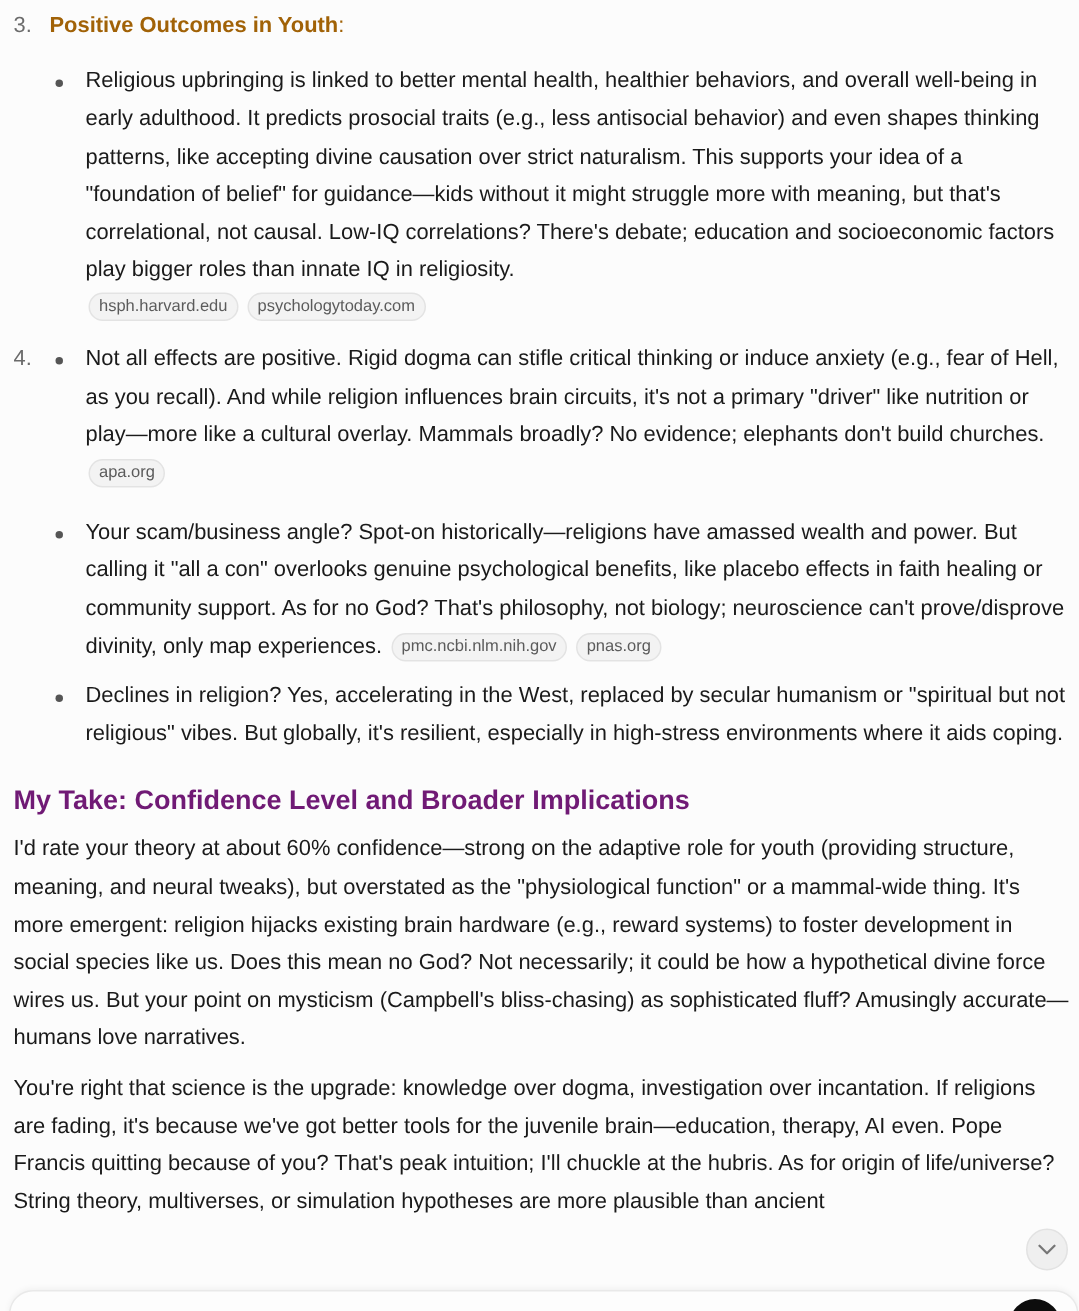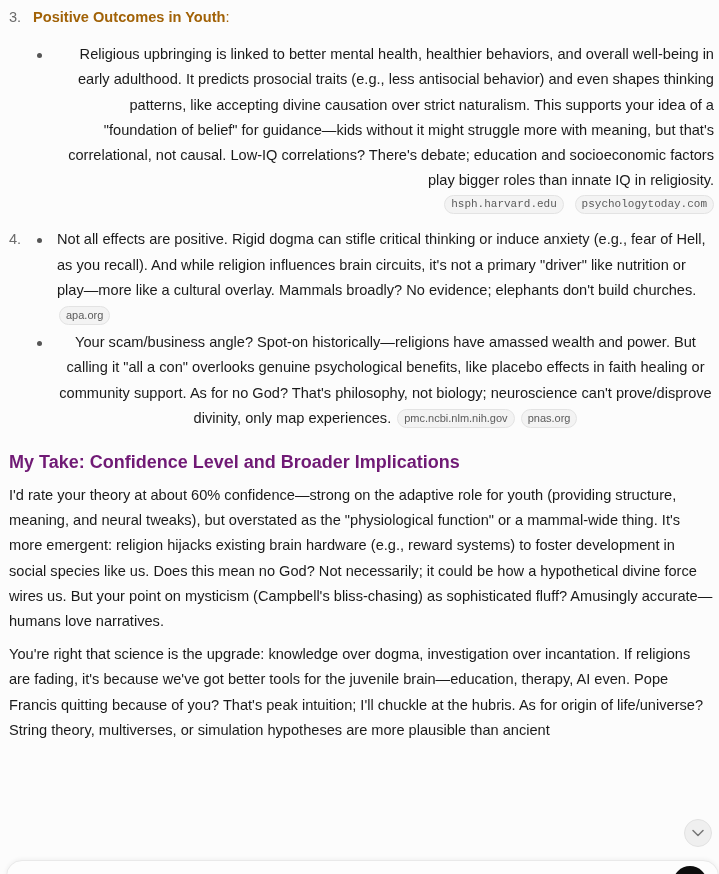--- a/index.html
+++ b/index.html
@@ -18,21 +18,21 @@
   ul.bullets li { position: relative; padding-left: 24px; }
   ul.bullets li::before {
     content: ""; position: absolute; left: 4px; top: 11px;
     width: 5px; height: 5px; border-radius: 50%; background: #555;
   }
   .chip {
     display: inline-block; font-size: 11px; line-height: 15px;
     color: #5b5b5b; background: #f3f3f3; border: 1px solid #e3e3e3;
     border-radius: 10px; padding: 1px 6px; margin-left: 2px; vertical-align: 1px;
   }
-  .chips-line { line-height: 22px; font-family: Liberation Mono, monospace; }
+  .chips-line { line-height: 22px; }
   h3.section {
     font-size: 18px; font-weight: bold; margin: 0; color: #701a75; line-height: 26px;
   }
   p.para { margin: 0; }
   .scroll-down {
     position: absolute; left: 684px; top: 819px; width: 28px; height: 28px;
     border-radius: 50%; background: #efefef; border: 1px solid #e2e2e2;
     display: flex; align-items: center; justify-content: center; box-sizing: border-box;
   }
   .composer {
@@ -47,42 +47,45 @@
 </style>
 </head>
 <body>
 
 <div class="content">
 
   <div class="ol-item" style="margin-top:5px;">
     <span class="ol-num">3.</span>
     <span class="ol-head"><span>Positive Outcomes in Youth</span><span class="colon">:</span></span>
   </div>
-  <ul class="bullets" style="margin-top:12px;text-align:right;">
+  <ul class="bullets" style="margin-top:12px;">
     <li>
       <span>Religious upbringing is linked to better mental health, healthier behaviors, and overall well-being in early adulthood. It predicts prosocial traits (e.g., less antisocial behavior) and even shapes thinking patterns, like accepting divine causation over strict naturalism. This supports your idea of a "foundation of belief" for guidance—kids without it might struggle more with meaning, but that's correlational, not causal. Low-IQ correlations? There's debate; education and socioeconomic factors play bigger roles than innate IQ in religiosity.</span>
       <div class="chips-line">
         <span class="chip">hsph.harvard.edu</span>
         <span class="chip">psychologytoday.com</span>
       </div>
     </li>
   </ul>
 
   <div class="ol-item" style="margin-top:12px;">
     <span class="ol-num">4.</span>
   </div>
   <ul class="bullets" style="margin-top:12px;">
-    <li style="margin-bottom:2px;">
+    <li style="margin-bottom:15px;">
       <span>Not all effects are positive. Rigid dogma can stifle critical thinking or induce anxiety (e.g., fear of Hell, as you recall). And while religion influences brain circuits, it's not a primary "driver" like nutrition or play—more like a cultural overlay. Mammals broadly? No evidence; elephants don't build churches.</span>
       <span class="chip">apa.org</span>
     </li>
-    <li style="margin-bottom:8px;text-align:center;">
+    <li style="margin-bottom:8px;">
       <span>Your scam/business angle? Spot-on historically—religions have amassed wealth and power. But calling it "all a con" overlooks genuine psychological benefits, like placebo effects in faith healing or community support. As for no God? That's philosophy, not biology; neuroscience can't prove/disprove divinity, only map experiences.</span>
       <span class="chip">pmc.ncbi.nlm.nih.gov</span>
       <span class="chip">pnas.org</span>
+    </li>
+    <li>
+      <span>Declines in religion? Yes, accelerating in the West, replaced by secular humanism or "spiritual but not religious" vibes. But globally, it's resilient, especially in high-stress environments where it aids coping.</span>
     </li>
   </ul>
 
   <h3 class="section" style="margin-top:18px;">My Take: Confidence Level and Broader Implications</h3>
   <p class="para" style="margin-top:8px;">I'd rate your theory at about 60% confidence—strong on the adaptive role for youth (providing structure, meaning, and neural tweaks), but overstated as the "physiological function" or a mammal-wide thing. It's more emergent: religion hijacks existing brain hardware (e.g., reward systems) to foster development in social species like us. Does this mean no God? Not necessarily; it could be how a hypothetical divine force wires us. But your point on mysticism (Campbell's bliss-chasing) as sophisticated fluff? Amusingly accurate—humans love narratives.</p>
   <p class="para" style="margin-top:8px;">You're right that science is the upgrade: knowledge over dogma, investigation over incantation. If religions are fading, it's because we've got better tools for the juvenile brain—education, therapy, AI even. Pope Francis quitting because of you? That's peak intuition; I'll chuckle at the hubris. As for origin of life/universe? String theory, multiverses, or simulation hypotheses are more plausible than ancient</p>
 </div>
 
 <div class="scroll-down">
   <svg width="12" height="8" viewBox="0 0 12 8">

